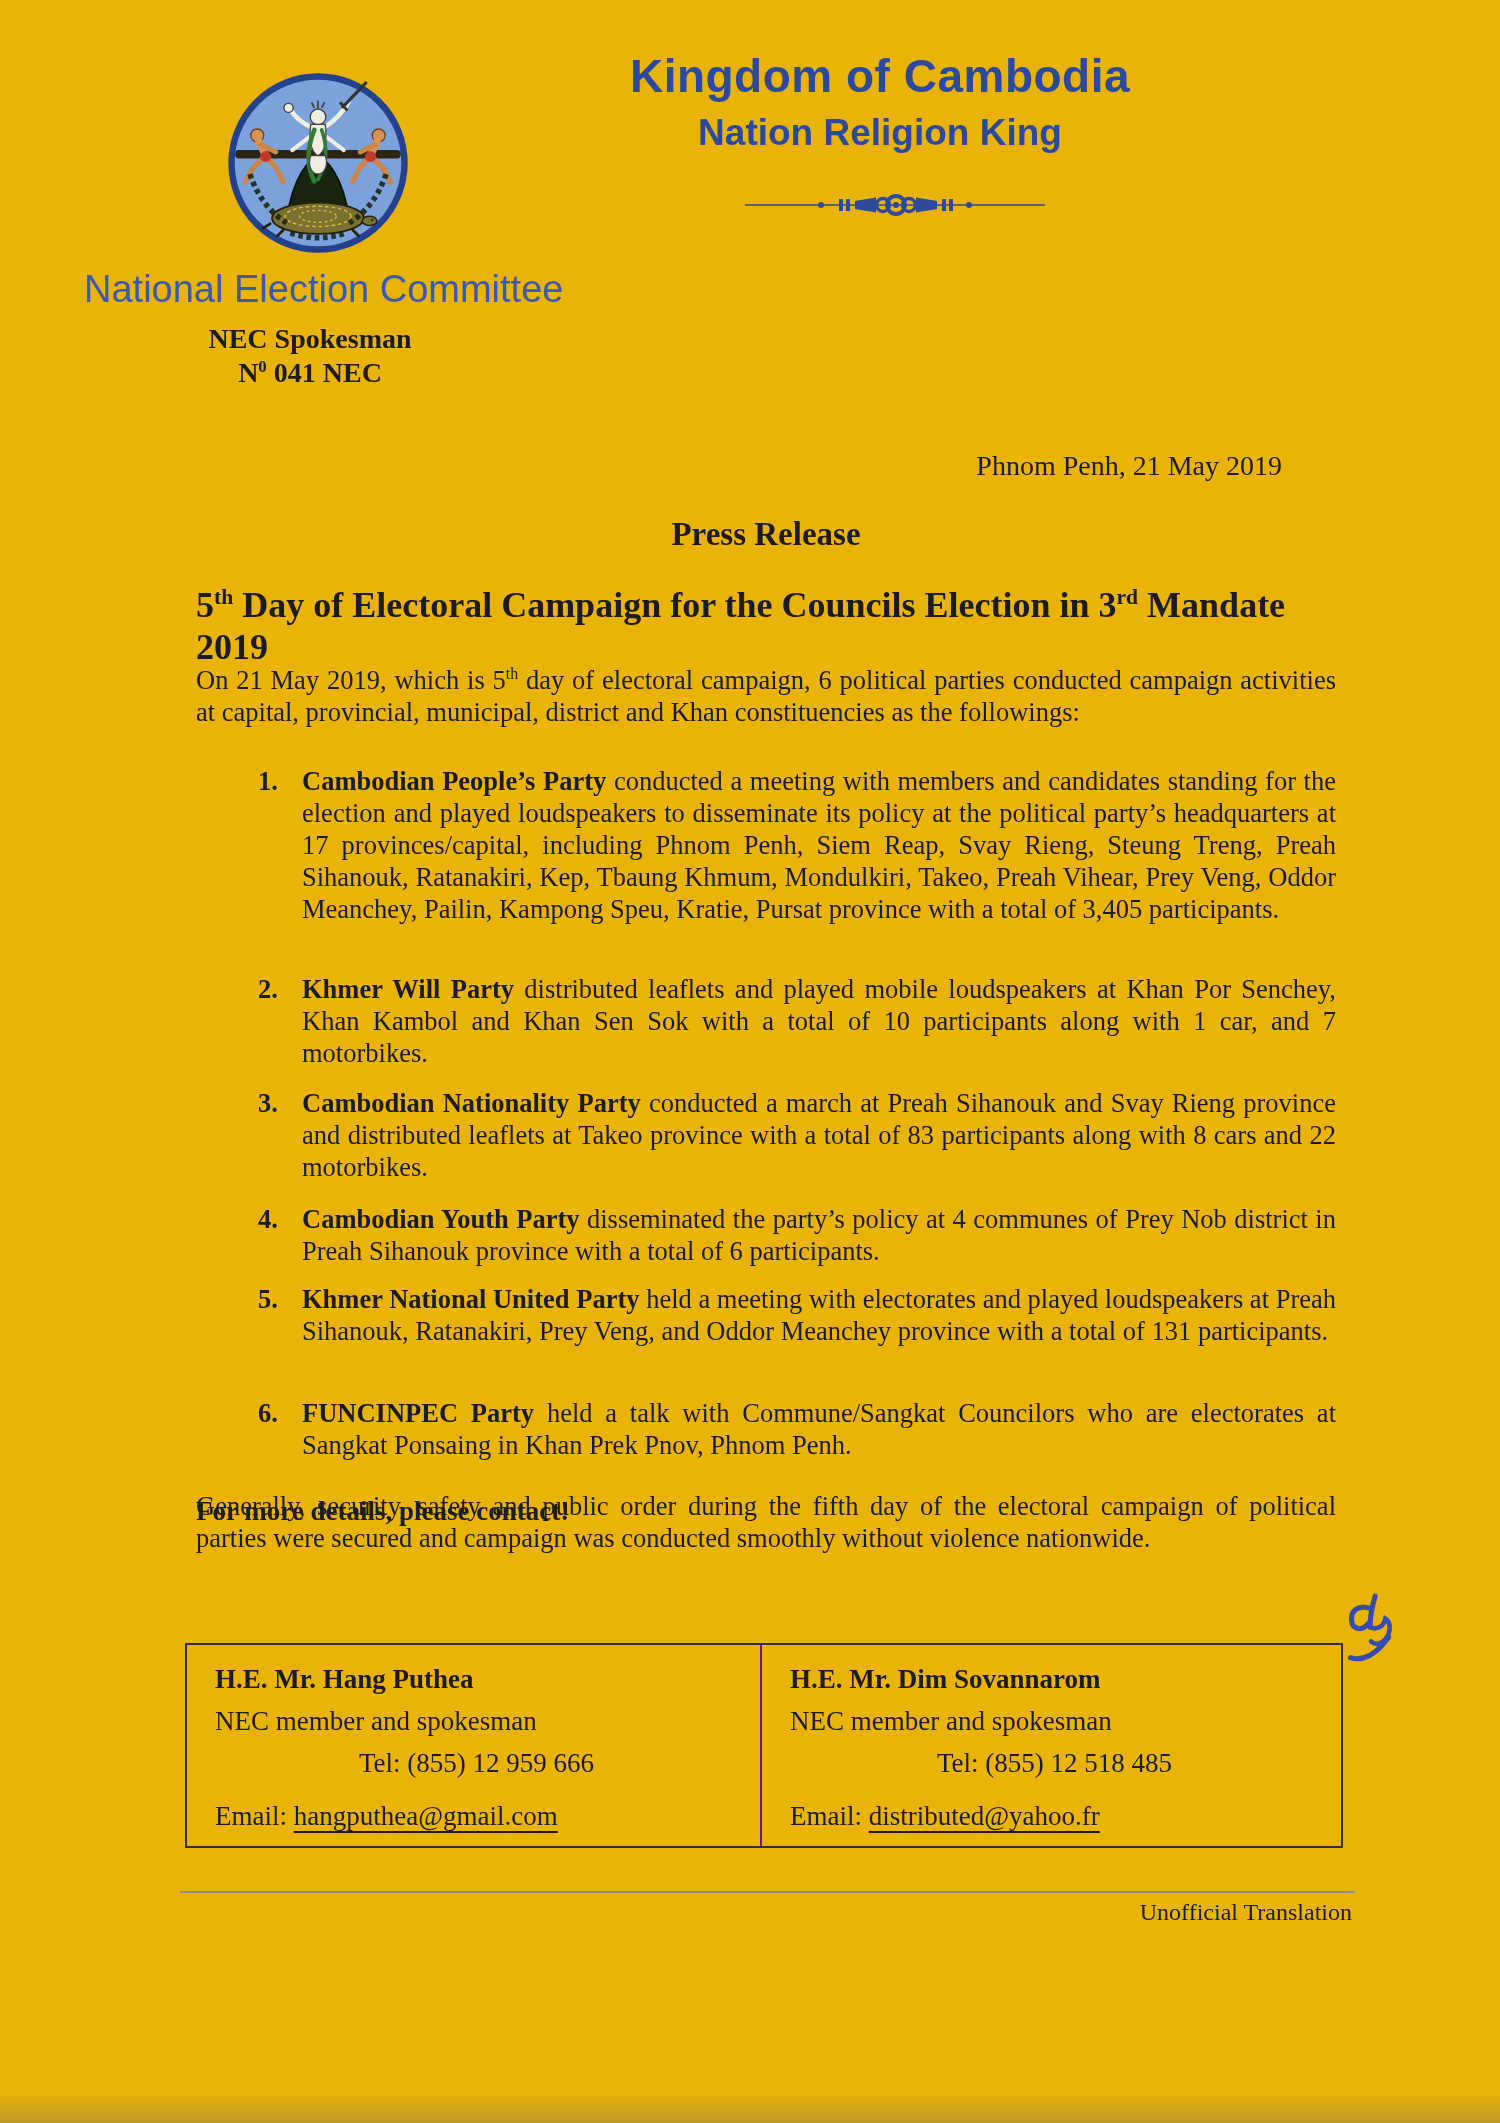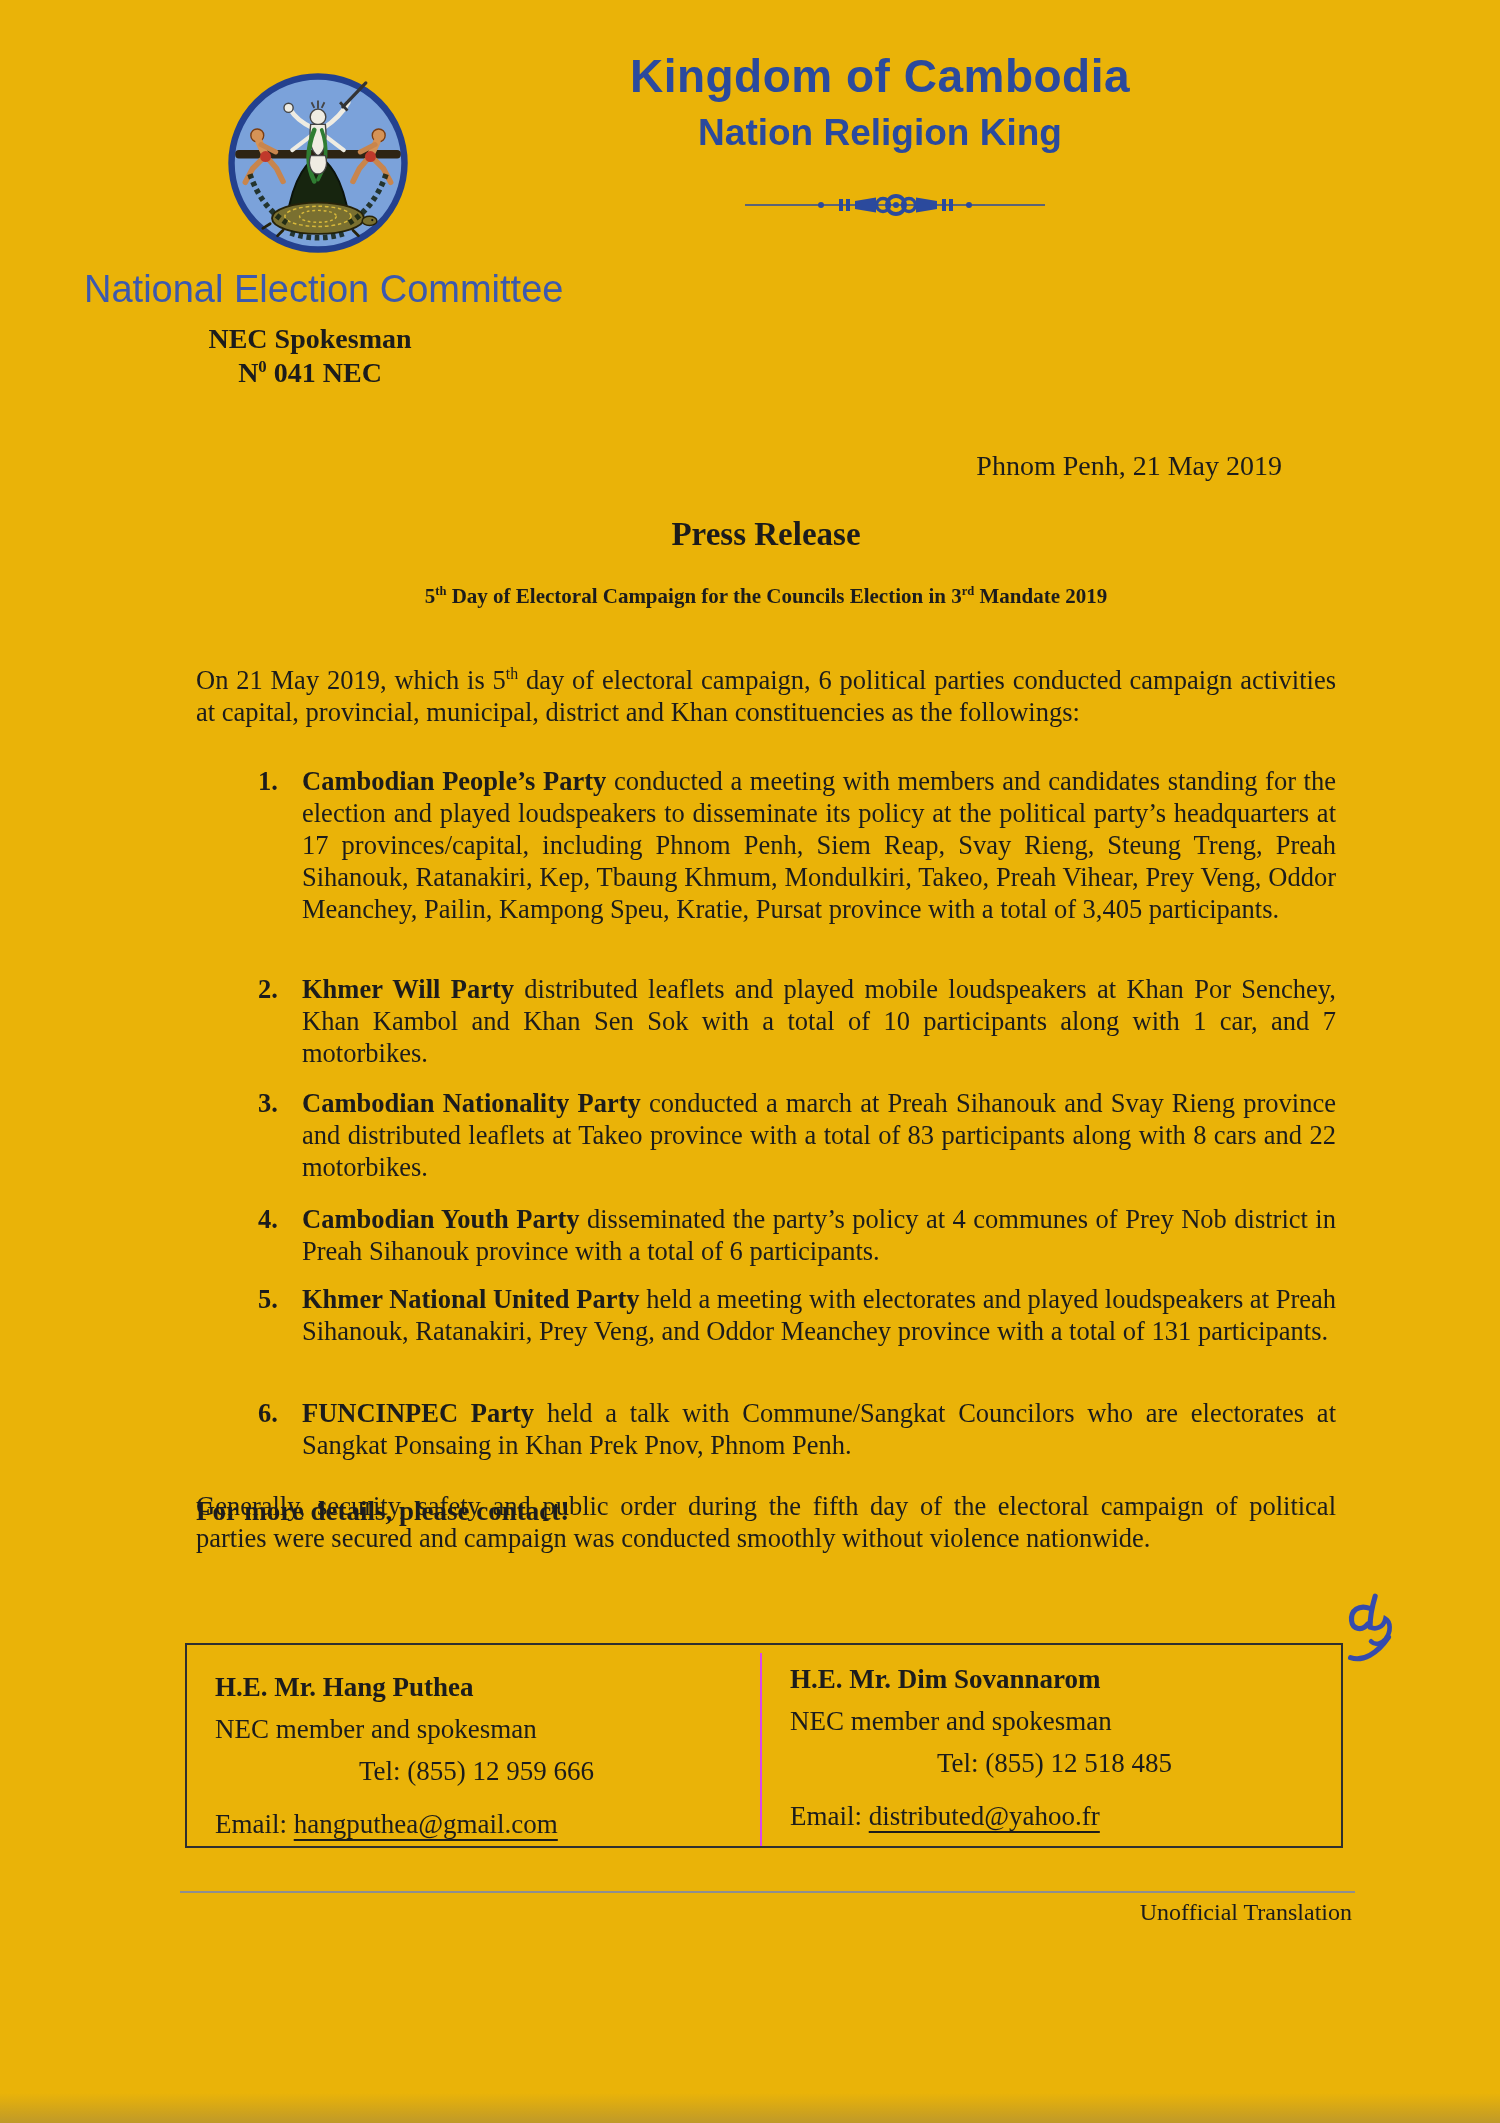--- a/index.html
+++ b/index.html
@@ -29,41 +29,41 @@
     font-size:38px; color:#3c59ae; white-space:nowrap;
   }
   .spokes-block { left:84px; top:322px; width:452px; text-align:center;
     font-weight:700; font-size:28px; line-height:34px; }
   sup.sm { font-size:60%; vertical-align:super; line-height:0; }
 
   
   .dateline { left:800px; top:450px; width:482px; text-align:right; font-size:28px; }
   .press-title { left:196px; top:516px; width:1140px; text-align:center;
     font-weight:700; font-size:33px; }
-  .press-subtitle { left:196px; top:584px; width:1140px; text-align:center;
-    font-weight:700; font-size:21px; }
+  .press-subtitle { left:196px; top:584px; width:1140px; text-align:left;
+    font-weight:700; font-size:36px; }
 
   
   .bodytext { font-size:26.5px; line-height:32px; text-align:justify; }
   .intro { left:196px; top:664px; width:1140px; }
   .list-item { left:196px; width:1140px; padding-left:106px; box-sizing:border-box; }
   .list-item .num { position:absolute; left:62px; font-weight:700; }
   .list-item b { font-weight:700; }
   .closing { left:196px; top:1490px; width:1140px; }
   .contact-heading { left:196px; top:1496px; width:900px;
     font-weight:700; font-size:27px; }
 
   
   .contact-table {
     left:185px; top:1643px; width:1158px; height:205px;
     border:2px solid #2f2f2f; display:flex; box-sizing:border-box;
     background:transparent;
   }
   .contact-cell { padding:16px 22px 12px 28px; box-sizing:border-box; font-size:27px; line-height:36px; }
-  .contact-cell.c1 { width:575px; border-right:2px solid #d946ef;margin-top:8px; }
+  .contact-cell.c1 { width:575px; border-right:2px solid #701a75; }
   .contact-cell.c2 { flex:1; }
   .contact-name { font-weight:700; margin-bottom:6px; }
   .contact-role { margin-bottom:6px; }
   .contact-tel  { margin-bottom:17px;text-align:center; }
   .contact-email .u {
     text-decoration:underline; text-decoration-thickness:2px; text-underline-offset:6px;
   }
 
   .sig-wrap { left:1340px; top:1590px; width:58px; height:80px; }
 

